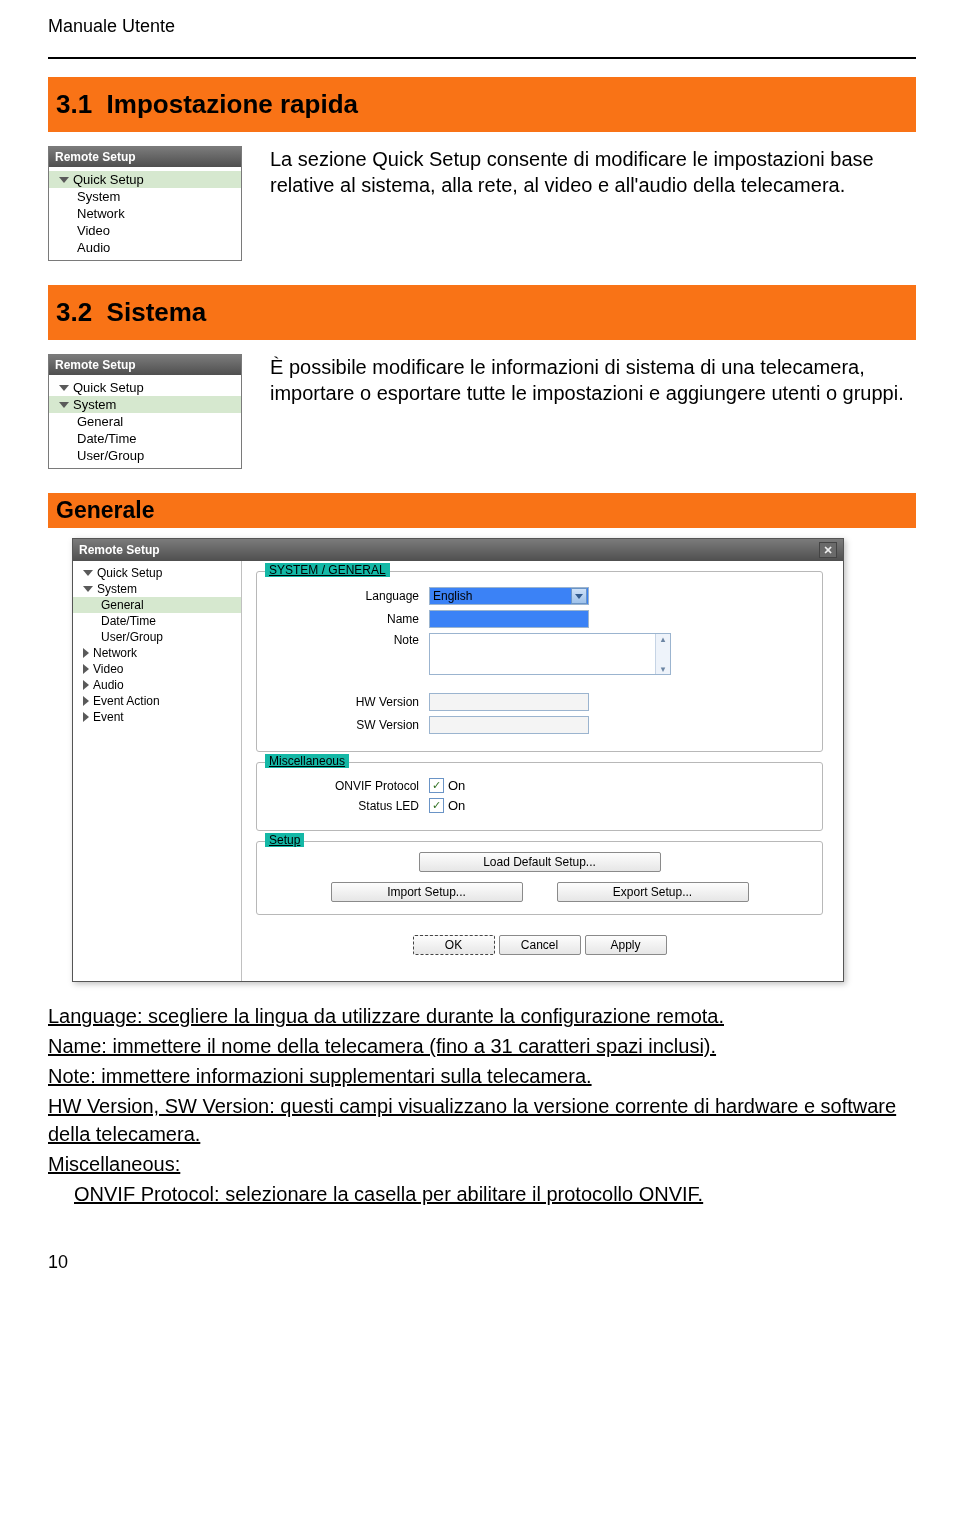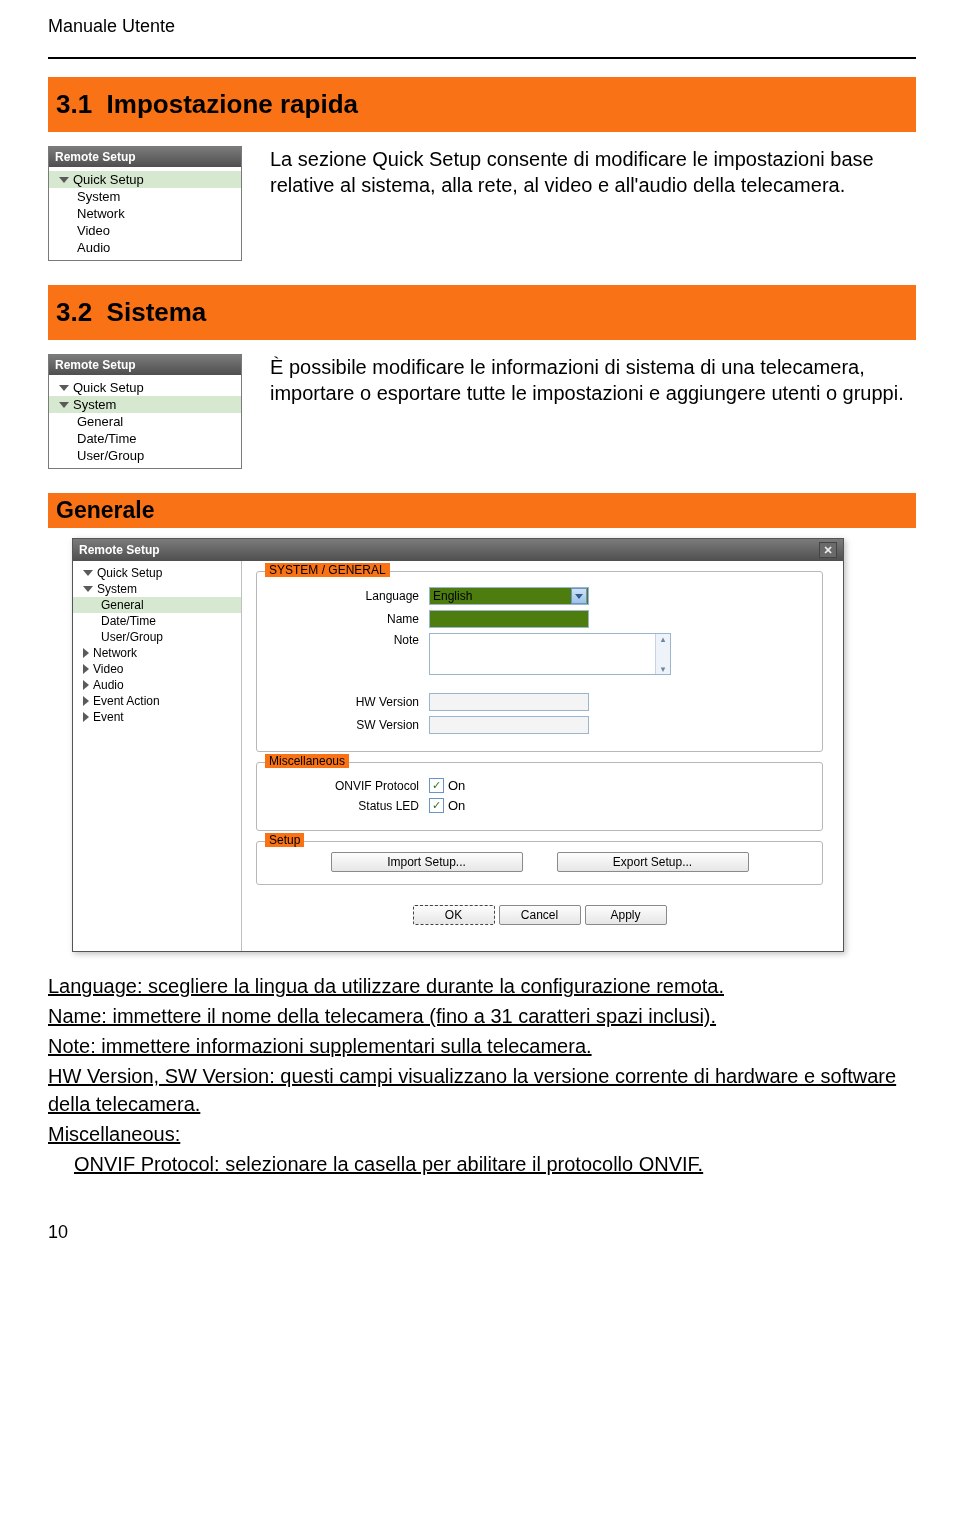--- a/index.html
+++ b/index.html
@@ -136,39 +136,40 @@
     border: 1px solid #b8b8b8;
     border-radius: 3px;
     padding: 10px 12px 12px 12px;
     margin-bottom: 10px;
     position: relative;
   }
   .fieldset .legend {
     position: absolute;
     top: -9px;
     left: 8px;
-    background: #f97316;
+    background: #14b8a6;
     padding: 0 4px;
     font-size: 12px;
+    text-decoration: underline;
   }
   .form-row {
     display: flex;
     align-items: center;
     margin: 5px 0;
   }
   .form-label {
     width: 150px;
     text-align: right;
     padding-right: 10px;
     font-size: 12px;
   }
   .text-input {
     height: 18px;
     border: 1px solid #9bb4cf;
-    background: #4d7c0f;
+    background: #3b82f6;
     font-size: 12px;
     padding: 0 3px;
     box-sizing: border-box;
   }
   .text-input.select {
     display: inline-flex;
     align-items: center;
     justify-content: space-between;
     padding-right: 1px;
   }
@@ -403,20 +404,23 @@
           </div>
           <div class="form-row">
             <div class="form-label">Status LED</div>
             <span class="checkbox">✓</span>
             <span>On</span>
           </div>
         </div>
 
         <div class="fieldset">
           <span class="legend">Setup</span>
+          <div class="load-btn-row">
+            <div class="btn">Load Default Setup...</div>
+          </div>
           <div class="setup-btns">
             <div class="btn">Import Setup...</div>
             <div class="btn">Export Setup...</div>
           </div>
         </div>
 
         <div class="dialog-footer">
           <div class="btn first">OK</div>
           <div class="btn">Cancel</div>
           <div class="btn">Apply</div>

